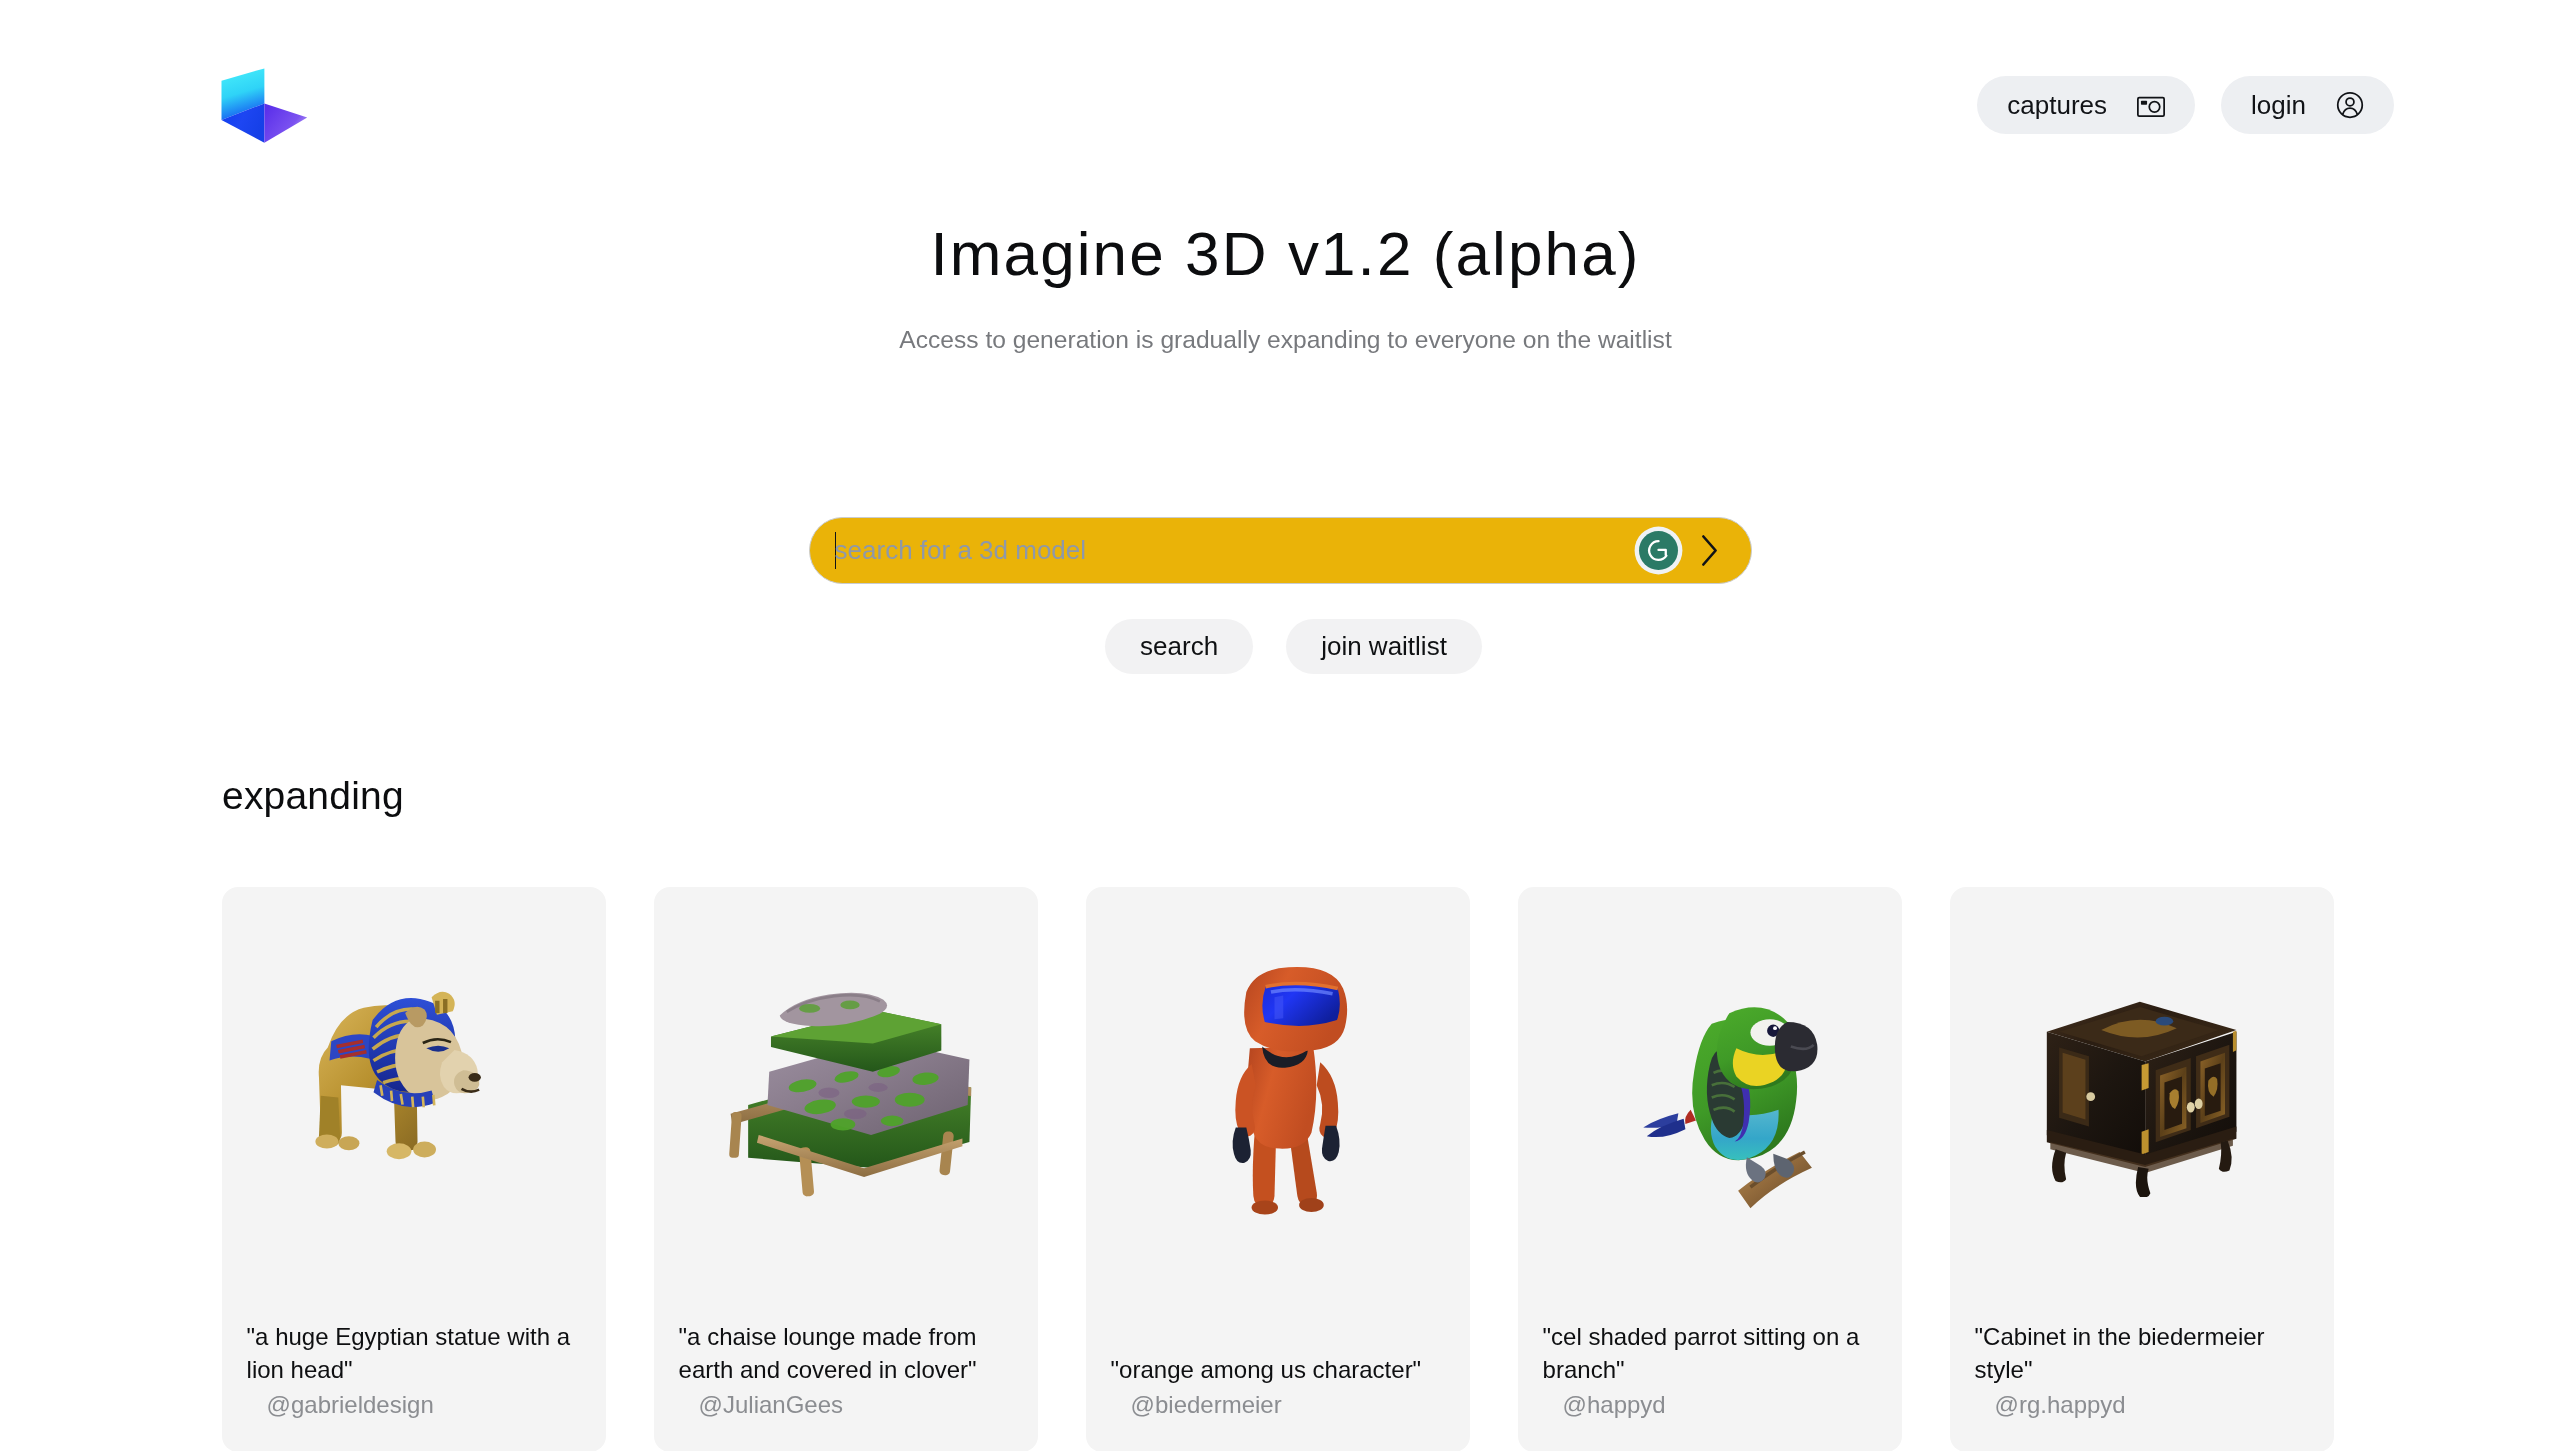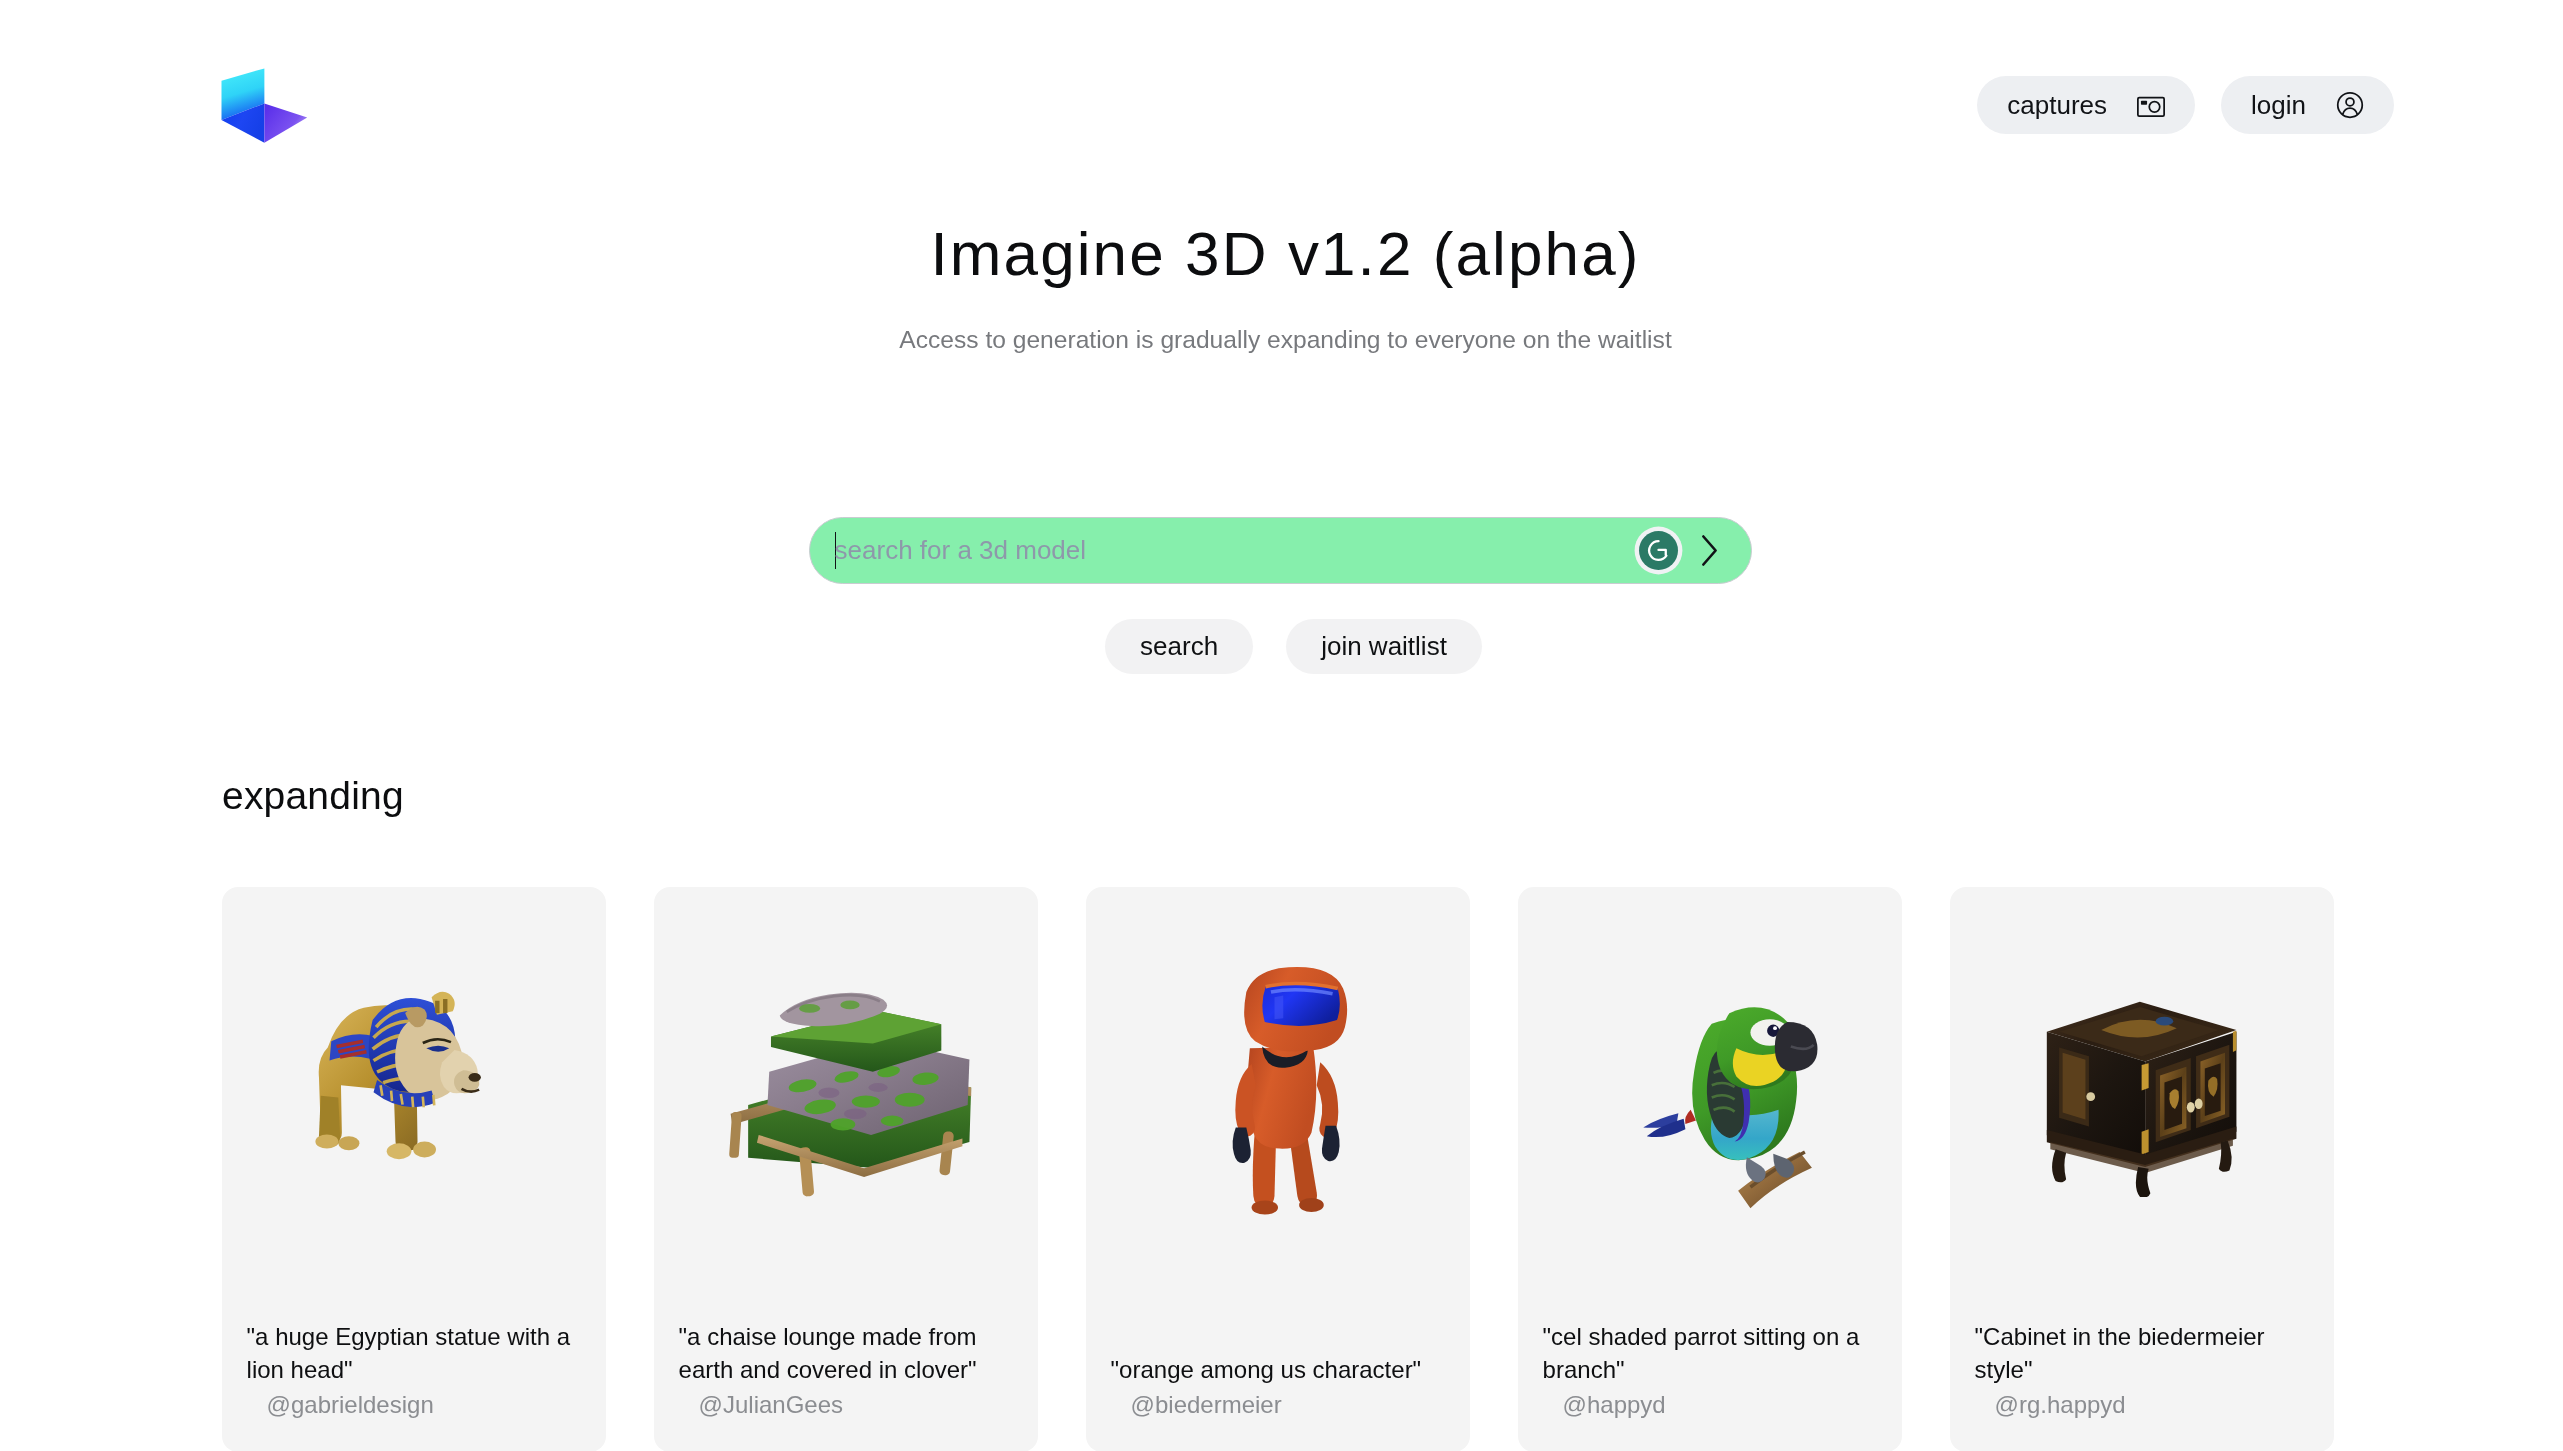--- a/index.html
+++ b/index.html
@@ -89,21 +89,21 @@
   }
   .hero-sub div { display: block; }
 
   
   .search-wrap {
     position: absolute;
     top: 517px;
     left: 809px;
     width: 943px;
     height: 67px;
-    background: #86efac;
+    background: #eab308;
     border: 1.3px solid #c9ccd1;
     border-radius: 879px;
     display: flex;
     align-items: center;
     padding: 0 19.4px 0 24.6px;
   }
 
   .search-input {
     flex: 1 1 auto;
     border: none;

